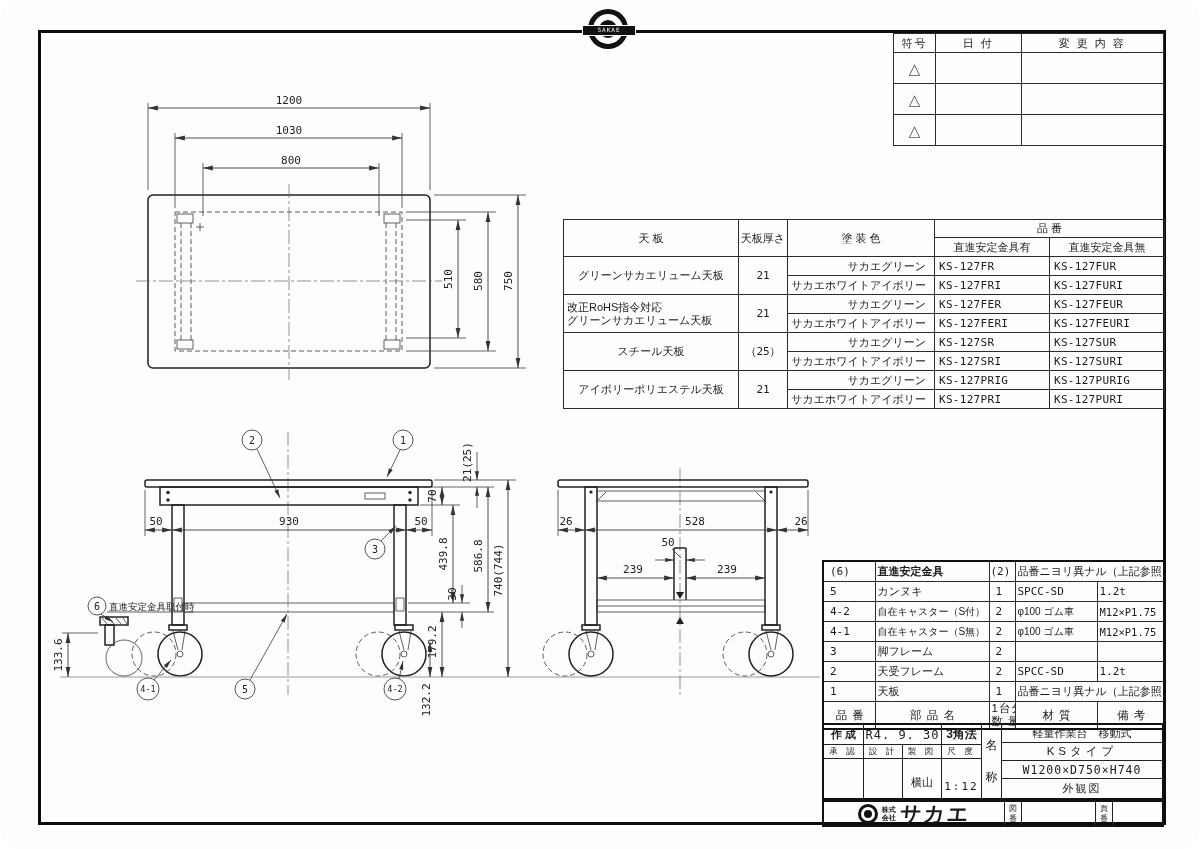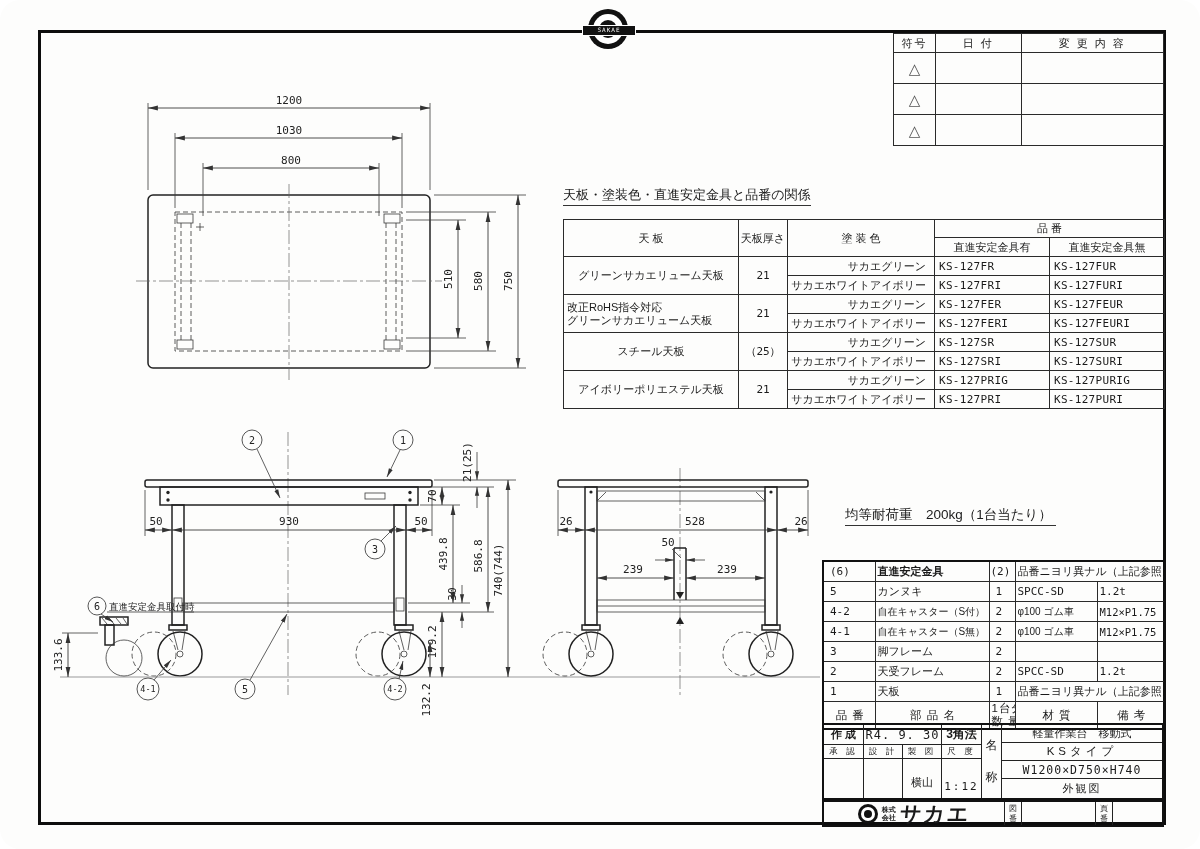--- a/index.html
+++ b/index.html
@@ -111,21 +111,20 @@
       </tr>
       <tr>
         <td><span class="tri">△</span></td>
         <td></td>
         <td></td>
       </tr>
     </tbody>
       </table>
   </div>
 
-  <div id="ptt-title" class="abs">天板・塗装色・直進安定金具と品番の関係</div>
   <div id="ptt" class="abs">
     <table>
       <colgroup>
           <col style="width:175px">
           <col style="width:49px">
           <col style="width:147px">
           <col style="width:115px">
           <col style="width:115px">
         </colgroup>
       <tbody>
@@ -192,21 +191,21 @@
       <tr>
         <td class="td-color">サカエホワイトアイボリー</td>
         <td class="td-code">KS-127PRI</td>
         <td class="td-code">KS-127PURI</td>
       </tr>
     </tbody>
       </table>
   </div>
 
   <div class="abs" style="left:845px;top:505px;">
-    <div class="note-line">均等耐荷重　200kg（1台当たり）</div><br>
+    <br>
   </div>
 
   <div id="parts" class="abs">
     <table>
       <colgroup>
           <col style="width:52px">
           <col style="width:114px">
           <col style="width:26px">
           <col style="width:82px">
           <col style="width:68px">

